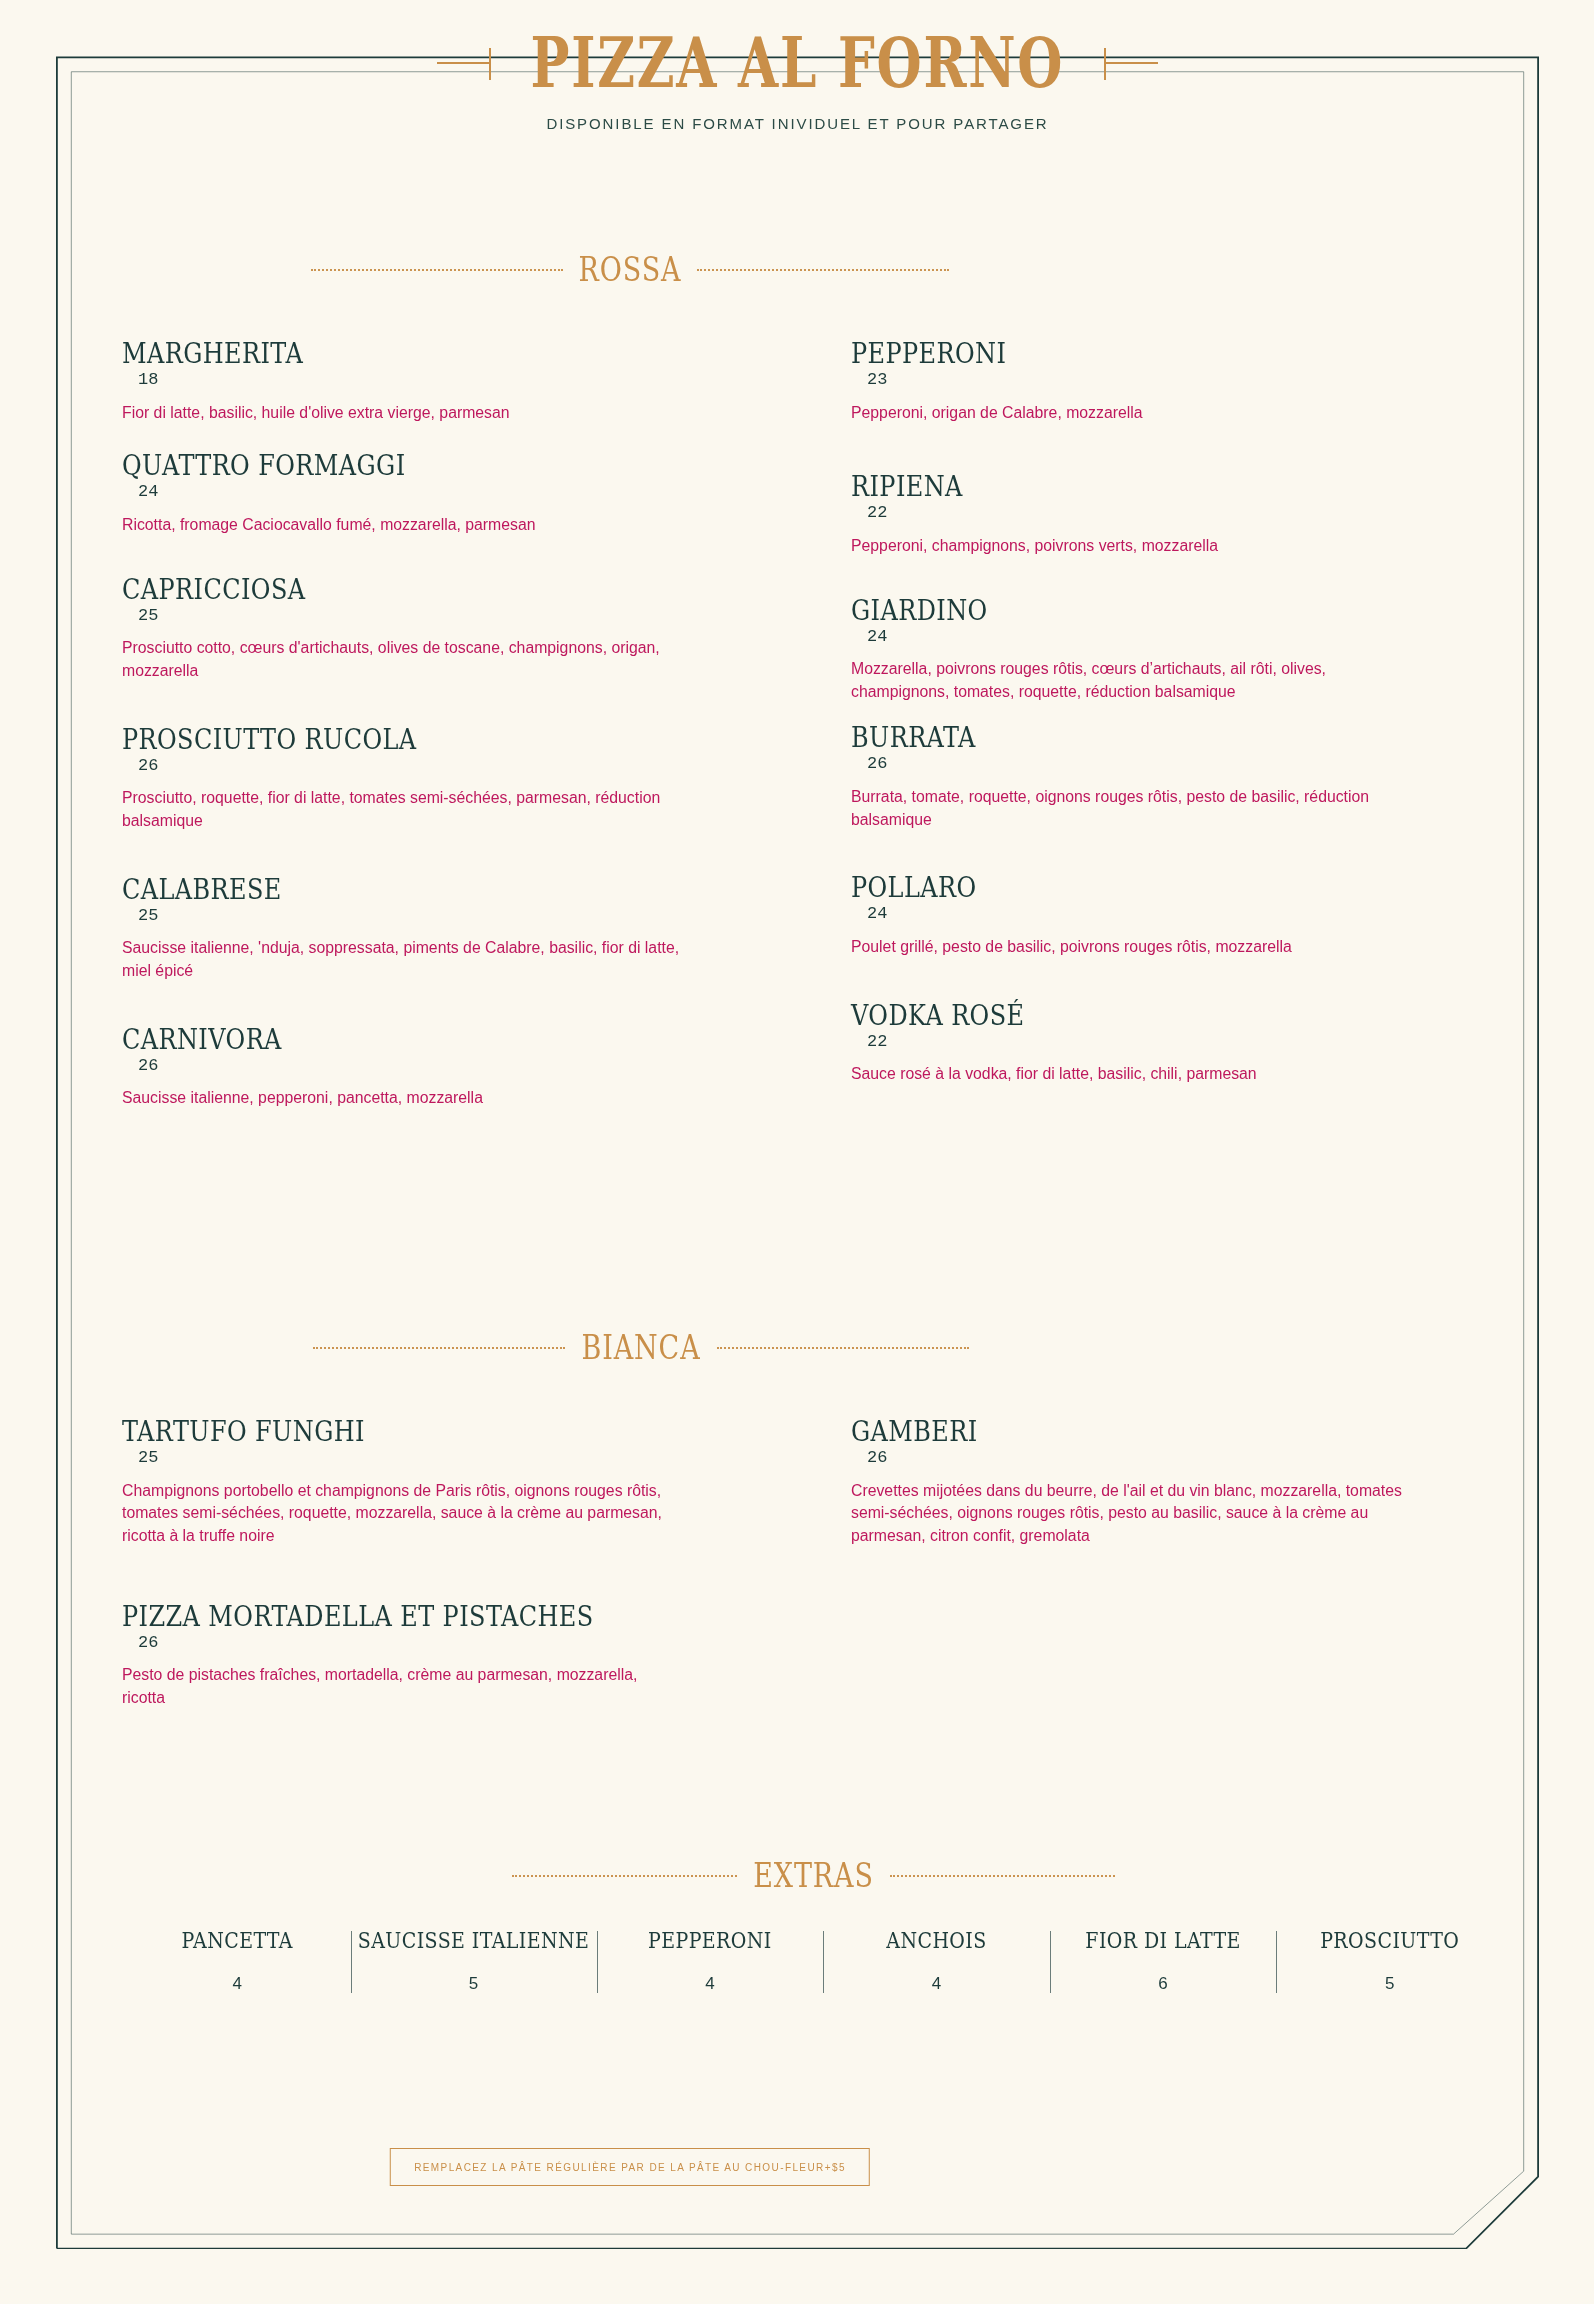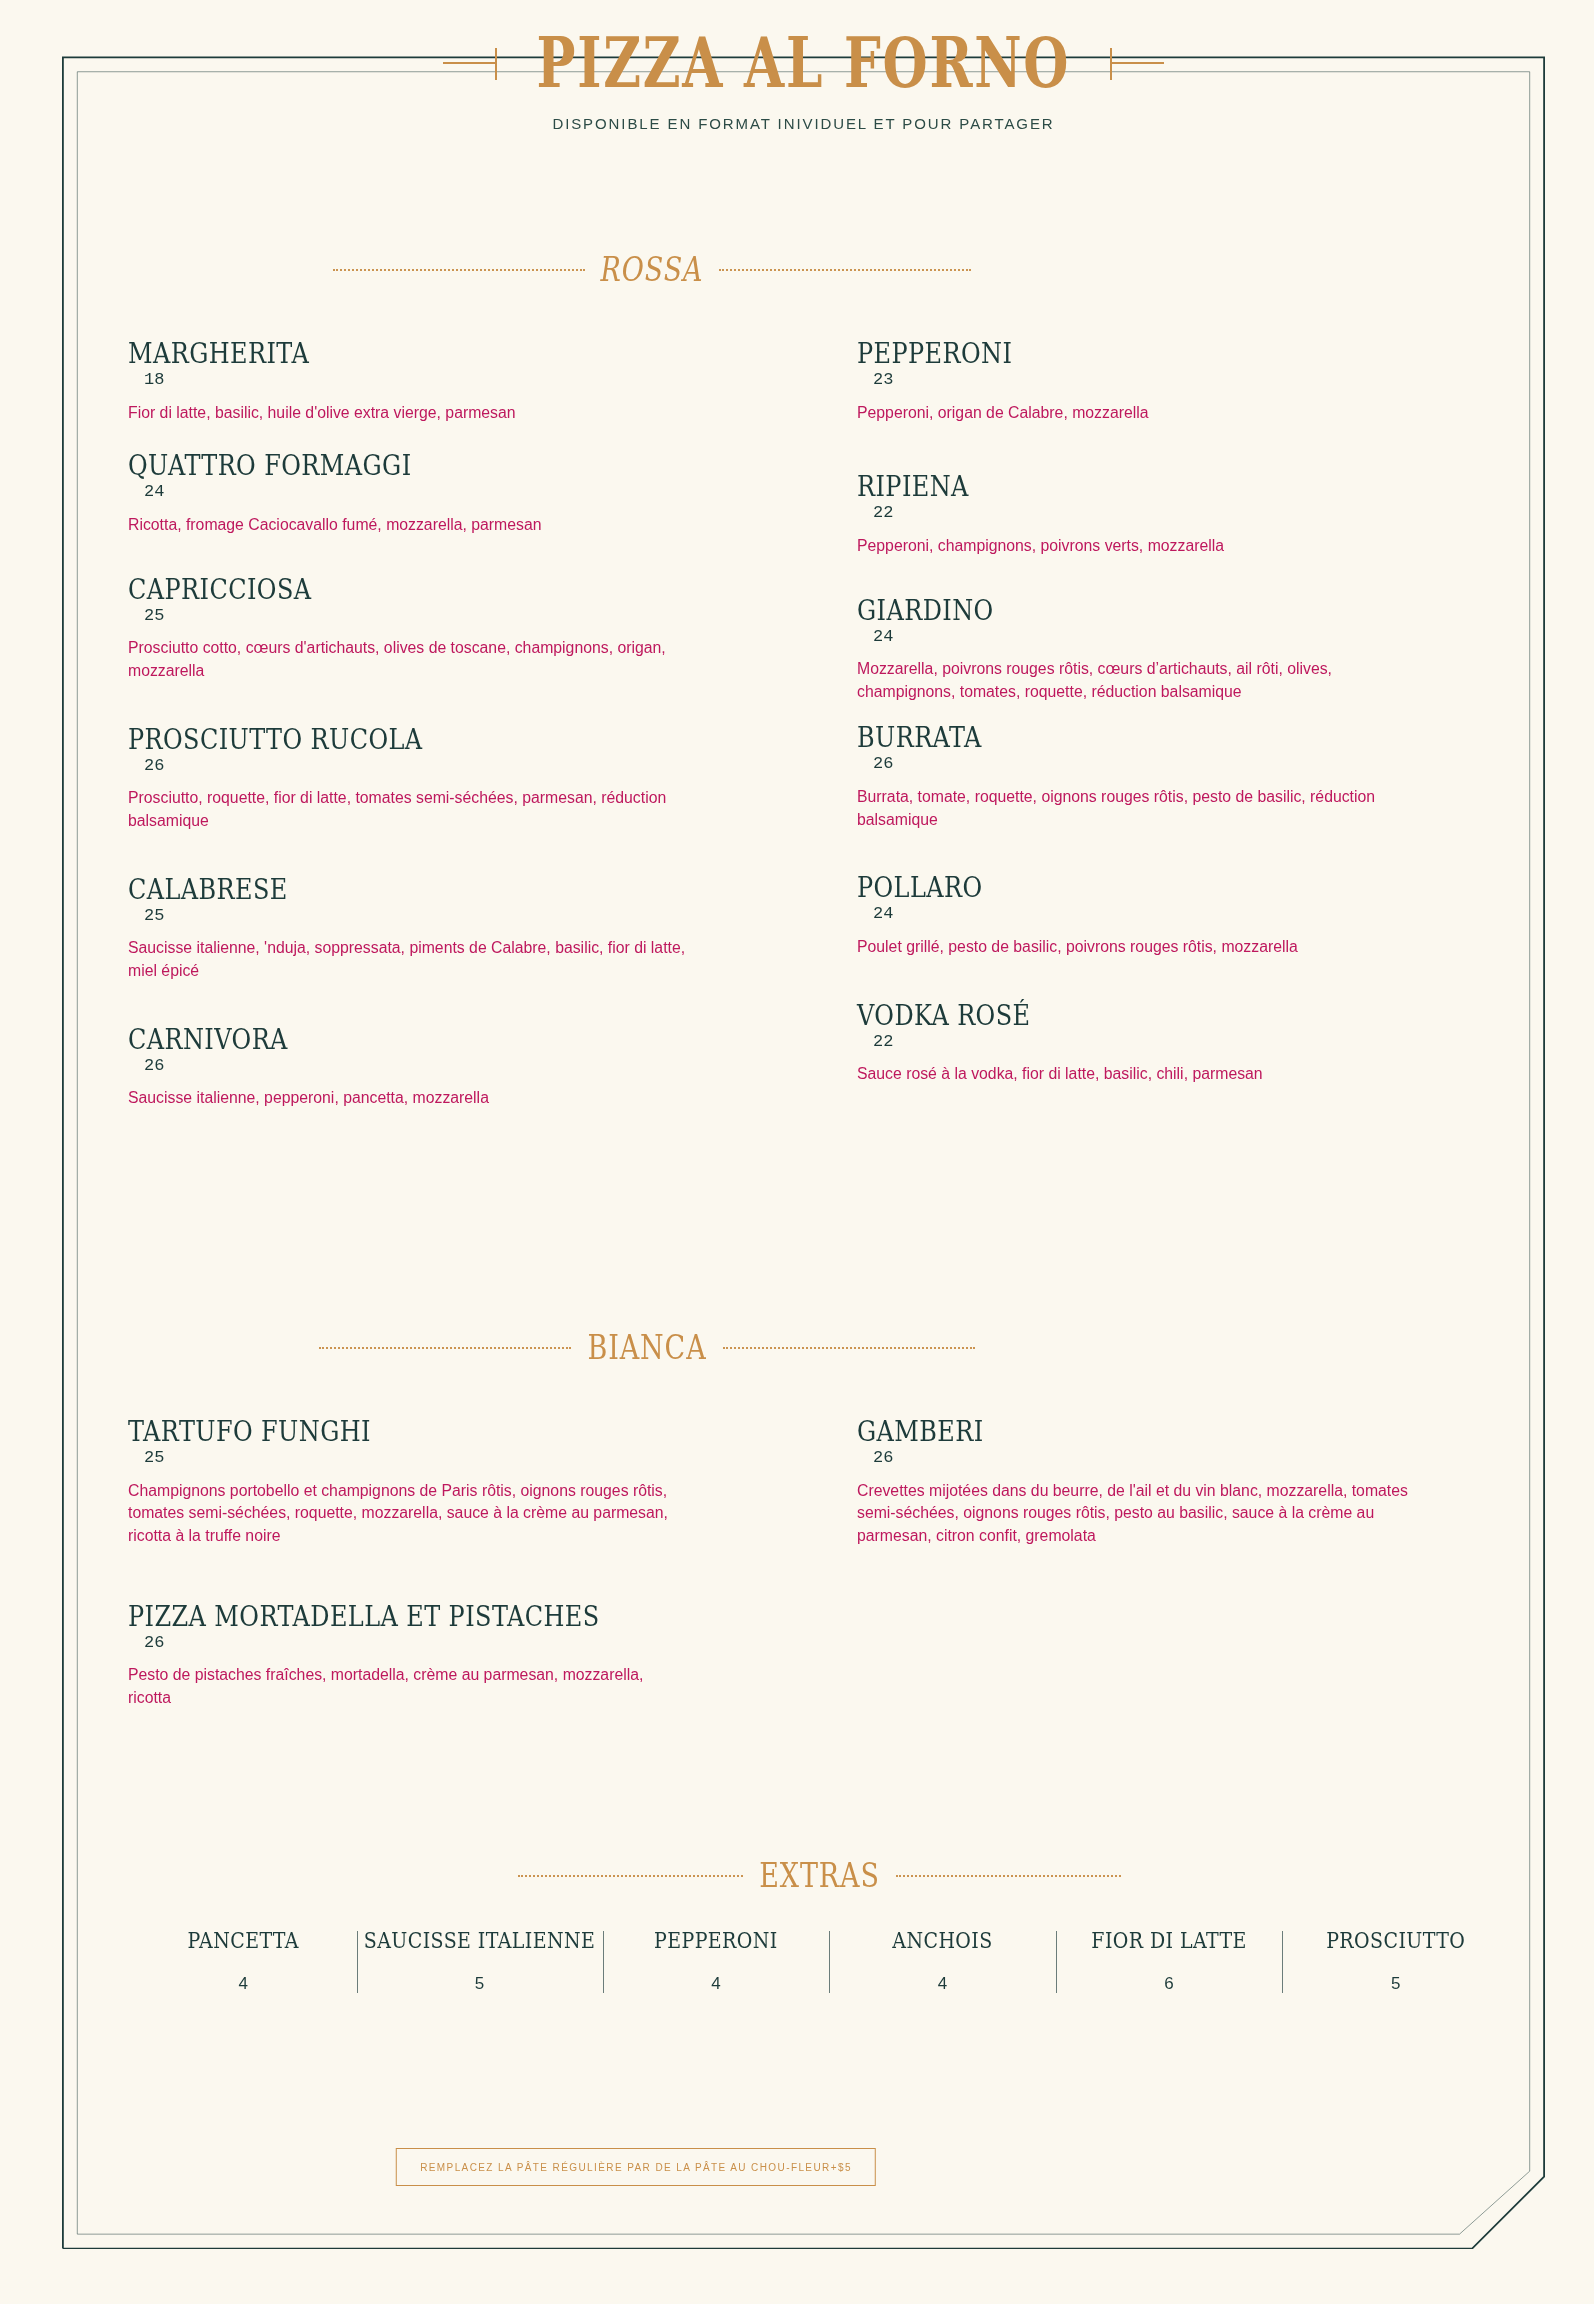--- a/index.html
+++ b/index.html
@@ -25,21 +25,20 @@
     height: 2193px;
     pointer-events: none;
   }
   .border-frame svg { display: block; }
 
   .page {
     position: absolute;
     left: 0; top: 0;
     width: 1260px;
     height: 2304px;
-    margin-left: 6px;
   }
 
   
   .masthead {
     position: absolute;
     left: 0;
     top: 36px;
     width: 1595px;
     text-align: center;
   }
@@ -221,21 +220,21 @@
 
   <div class="masthead">
     <div class="title-row">
       <span class="title-rule left"></span>
       <div class="main-title">PIZZA AL FORNO</div>
       <span class="title-rule right"></span>
     </div>
     <div class="subtitle">DISPONIBLE EN FORMAT INIVIDUEL ET POUR PARTAGER</div>
   </div>
 
-  <div class="section-divider" style="position:absolute; left:16px; top:254px;font-style:italic;">
+  <div class="section-divider" style="position:absolute; left:0; top:254px;">
     <span class="dotline"></span>
     <span class="section-label">ROSSA</span>
     <span class="dotline">&nbsp;</span>
   </div>
 
   <div class="menu-grid" style="left:122px; top:342px;">
     <div class="col">
 
       <div class="item" style="margin-bottom:30px;">
         <div class="item-head">

